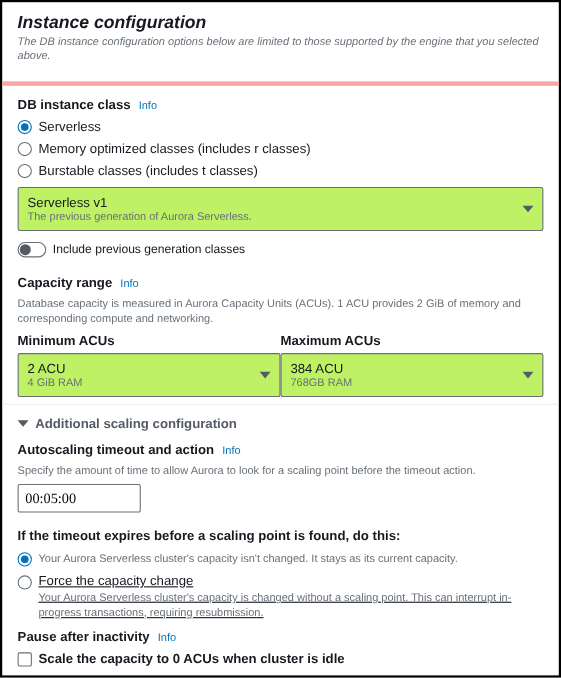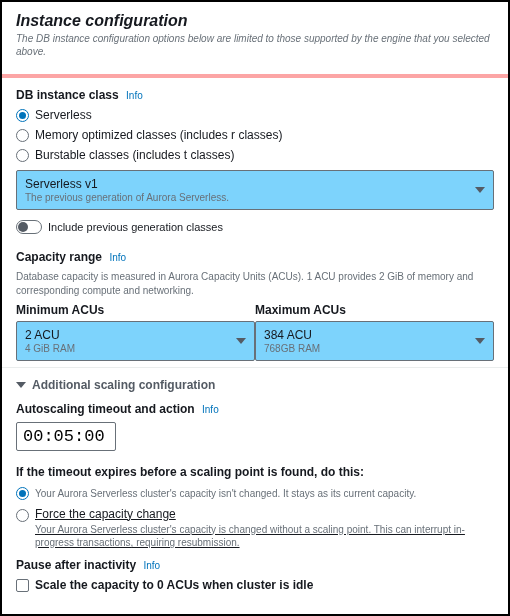--- a/index.html
+++ b/index.html
@@ -64,21 +64,21 @@
     width: 7px; height: 7px;
     background: #0073bb;
     border-radius: 50%;
     top: 2px; left: 2px;
   }
   .select-box {
     border: 1px solid #687078;
     border-radius: 2px;
     padding: 6px 26px 6px 8px;
     position: relative;
-    background: #7dd3fc;
+    background: #bef264;
     cursor: pointer;
   }
   .select-box .sel-value { font-size: 12px; }
   .select-box .sel-hint { font-size: 10px; color: #687078; margin-top: 1px; }
   .select-caret {
     position: absolute;
     right: 8px;
     top: 50%;
     transform: translateY(-50%);
     width: 0; height: 0;
@@ -135,23 +135,23 @@
     width: 0; height: 0;
     border-left: 5px solid transparent;
     border-right: 5px solid transparent;
     border-top: 6px solid #545b64;
     margin-right: 6px;
   }
   .text-input {
     border: 1px solid #687078;
     border-radius: 2px;
     padding: 4px 6px;
-    font-size: 17px;
-    width: 100px;
-    font-family: Liberation Mono, monospace;
+    font-size: 13px;
+    width: 112px;
+    font-family: Liberation Serif, serif;
   }
   .checkbox {
     width: 13px; height: 13px;
     border: 1px solid #687078;
     border-radius: 2px;
     margin-right: 6px;
     flex-shrink: 0;
     margin-top: 1px;
   }
   .check-item {
@@ -236,20 +236,21 @@
   <div class="section">
     <div class="expand-header">
       <span class="expand-caret"></span>
       <span>Additional scaling configuration</span>
     </div>
 
     <div class="label">
       <span>Autoscaling timeout and action</span>
       <span class="info-link">Info</span>
     </div>
+    <div class="desc mb4">Specify the amount of time to allow Aurora to look for a scaling point before the timeout action.</div>
     <input class="text-input" value="00:05:00" style="">
 
     <div style="height:14px;"></div>
 
     <div class="label mb6">If the timeout expires before a scaling point is found, do this:</div>
 
     <div class="radio-item mb6" style="align-items:flex-start;">
       <span class="radio selected" style="margin-top:2px;"></span>
       <div class="radio-label-col">
         <span class="desc">Your Aurora Serverless cluster's capacity isn't changed. It stays as its current capacity.</span>

